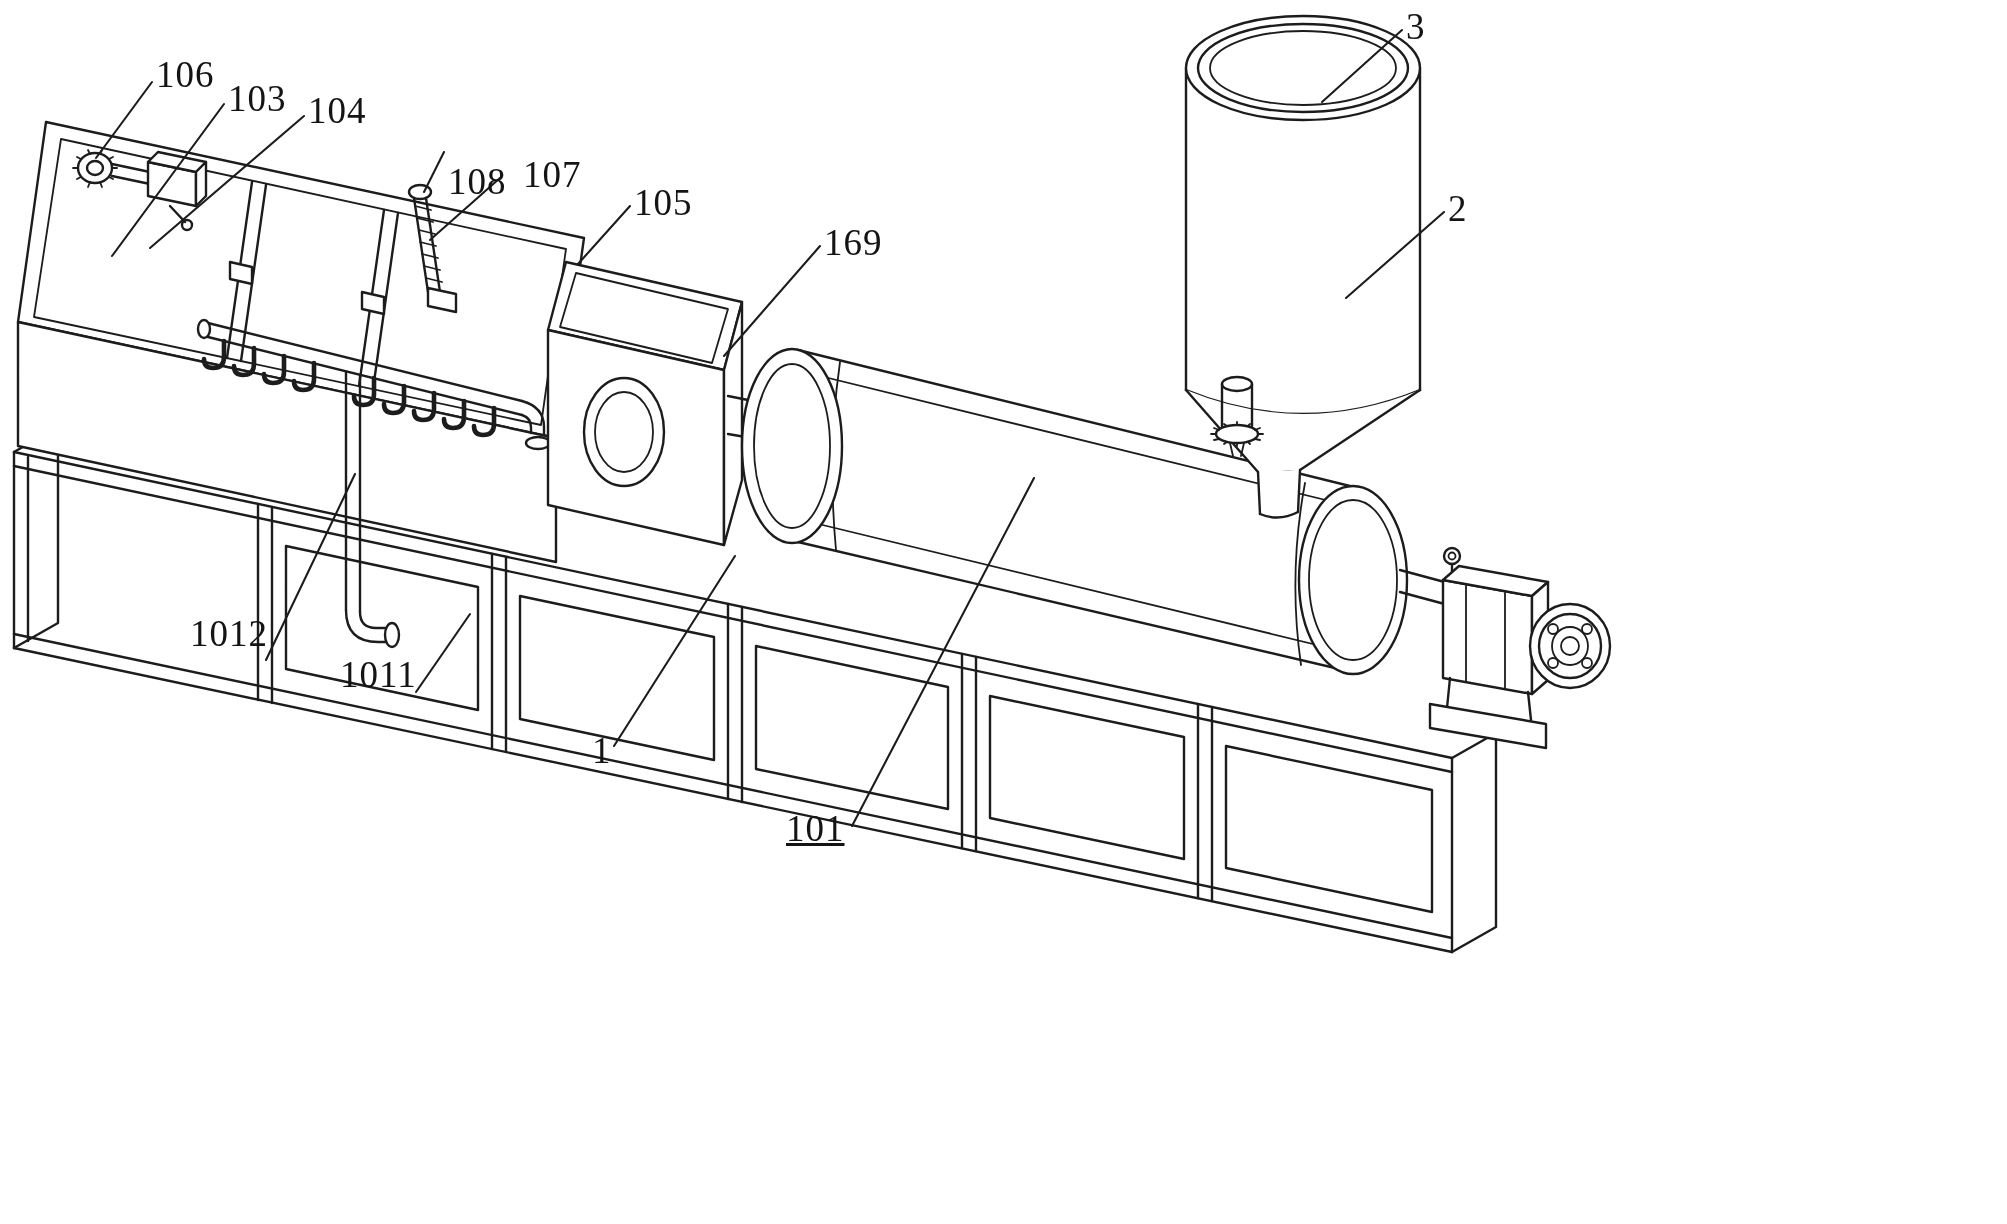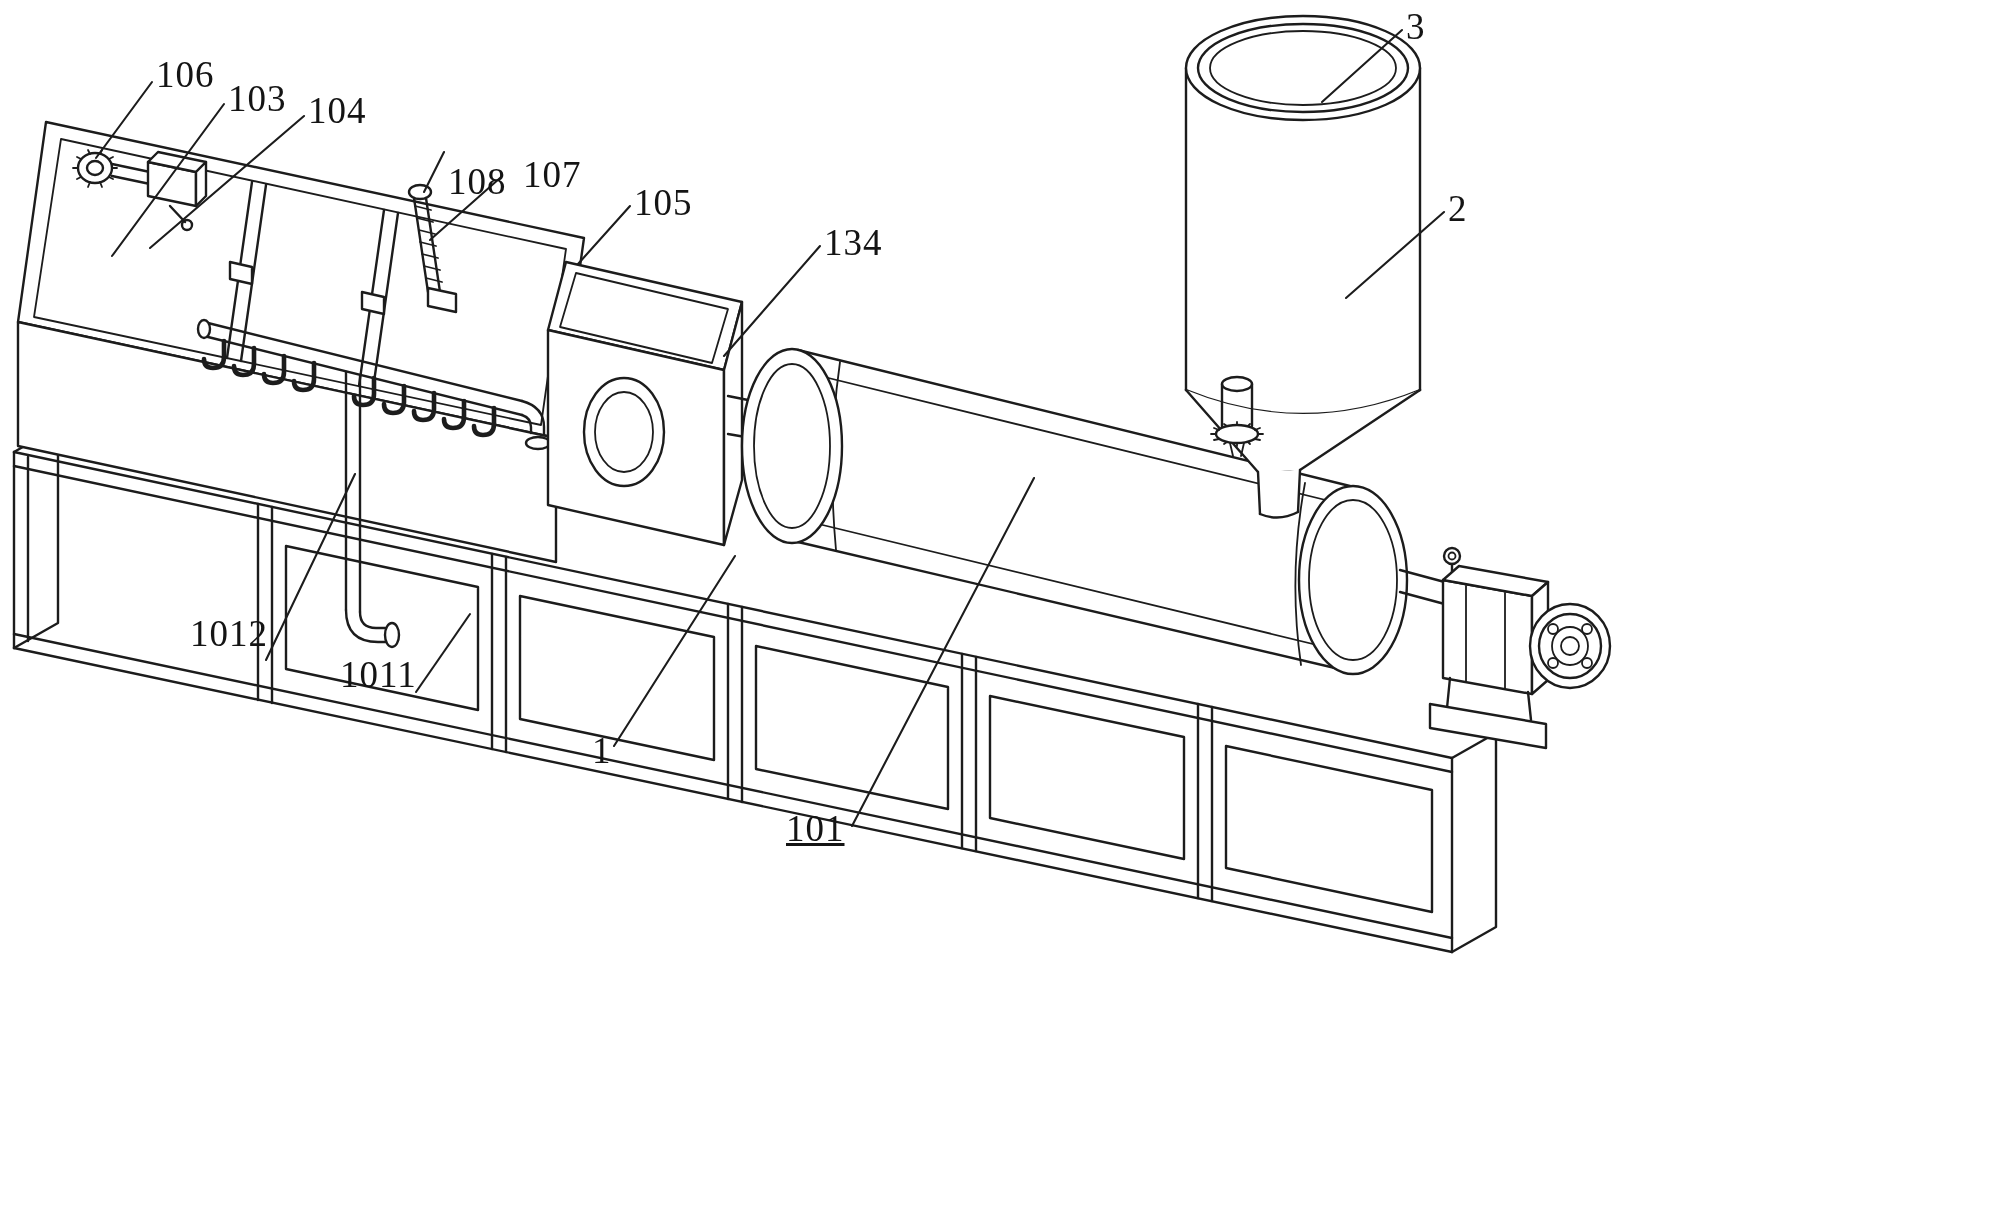--- a/index.html
+++ b/index.html
@@ -228,21 +228,21 @@
     <line class="leader" x1="852" y1="826" x2="1034" y2="478"></line>
   </g>
 </svg>
 
 <div class="ref-label" style="left:156px; top:56px;text-align:right;">106</div>
 <div class="ref-label" style="left:228px; top:80px;text-align:right;">103</div>
 <div class="ref-label" style="left:308px; top:92px;">104</div>
 <div class="ref-label" style="left:448px; top:130px;margin-top:33px;">108</div>
 <div class="ref-label" style="left:504px; top:156px;margin-left:19px;">107</div>
 <div class="ref-label" style="left:634px; top:184px;">105</div>
-<div class="ref-label" style="left:824px; top:224px;">134</div>
+<div class="ref-label" style="left:824px; top:224px;">169</div>
 <div class="ref-label" style="left:1406px; top:8px;">3</div>
 <div class="ref-label" style="left:1448px; top:190px;">2</div>
 <div class="ref-label" style="left:190px; top:615px;">1012</div>
 <div class="ref-label" style="left:340px; top:656px;">1011</div>
 <div class="ref-label" style="left:592px; top:732px;">1</div>
 <div class="ref-label" style="left:786px; top:810px;text-decoration:underline;">101</div>
 
 </div>
 
 </body></html>

